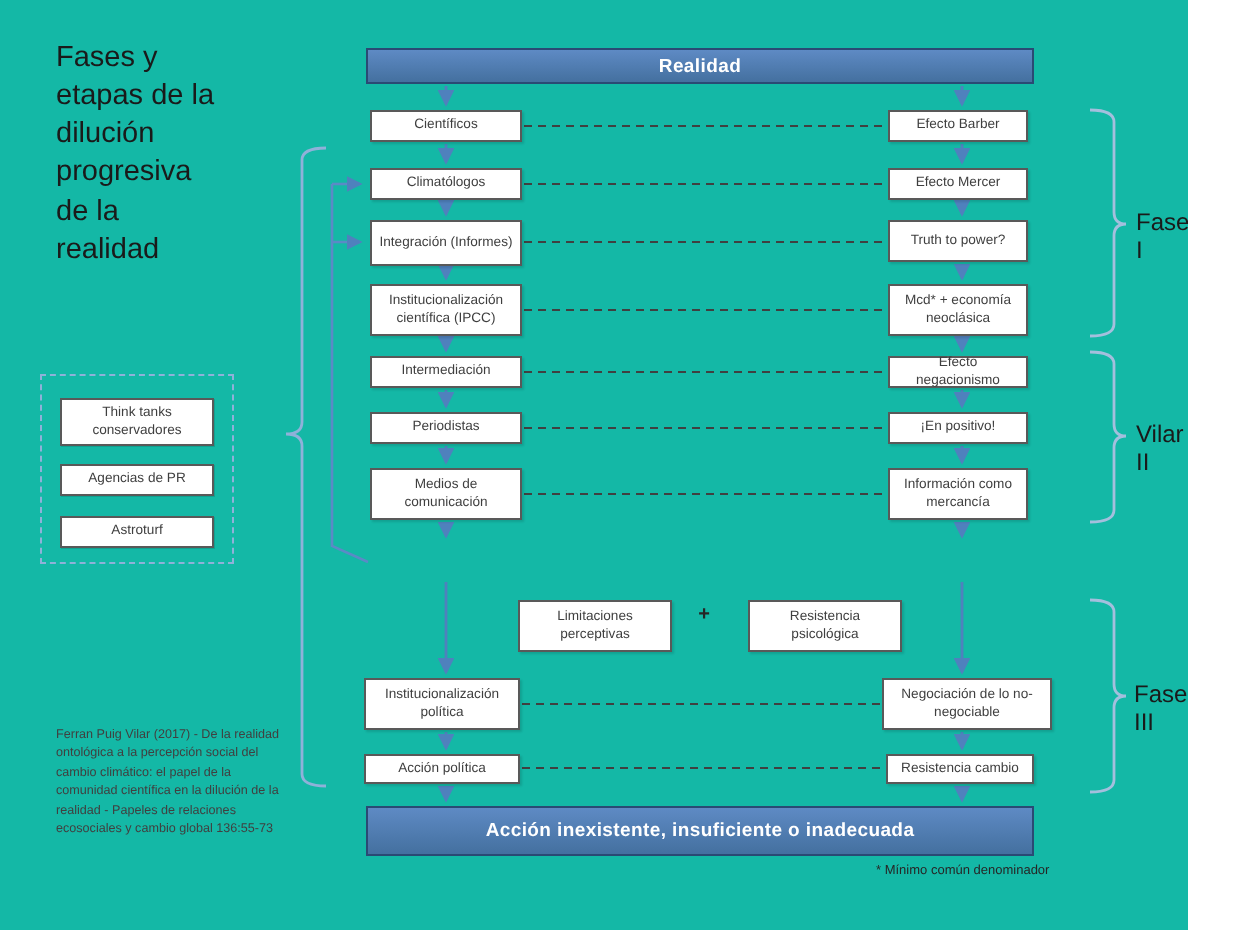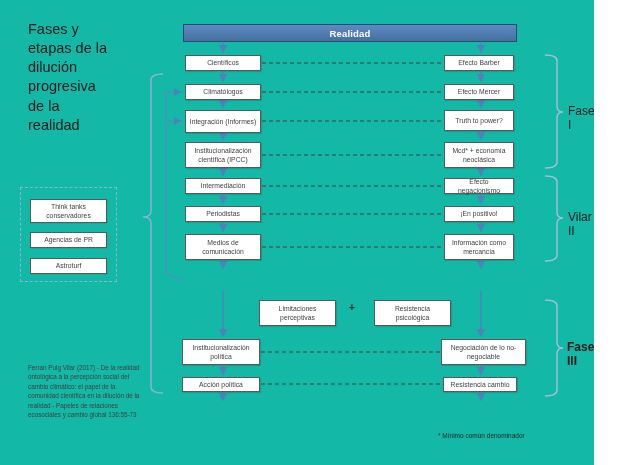--- a/index.html
+++ b/index.html
@@ -114,20 +114,21 @@
   <div class="page-title">Fases y
 etapas de la
 dilución
 progresiva
 de la
 realidad</div>
   <div class="citation">Ferran Puig Vilar (2017) - De la realidad ontológica a la percepción social del cambio climático: el papel de la comunidad científica en la dilución de la realidad - Papeles de relaciones ecosociales y cambio global 136:55-73</div>
   <div class="footnote">* Mínimo común denominador</div>
 
   <div class="banner banner-solid" style="left:183px;top:24px;width:334px;height:18px;">Realidad</div>
+  <div class="banner banner-solid" style="left:183px;top:403px;width:334px;height:25px;">Acción inexistente, insuficiente o inadecuada</div>
 
   <div class="node" style="left:185px;top:55px;width:76px;height:16px;">Científicos</div>
   <div class="node" style="left:185px;top:84px;width:76px;height:16px;">Climatólogos</div>
   <div class="node" style="left:185px;top:110px;width:76px;height:23px;">Integración (Informes)</div>
   <div class="node" style="left:185px;top:142px;width:76px;height:26px;">Institucionalización científica (IPCC)</div>
   <div class="node" style="left:185px;top:178px;width:76px;height:16px;">Intermediación</div>
   <div class="node" style="left:185px;top:206px;width:76px;height:16px;">Periodistas</div>
   <div class="node" style="left:185px;top:234px;width:76px;height:26px;">Medios de comunicación</div>
 
   <div class="node" style="left:444px;top:55px;width:70px;height:16px;">Efecto Barber</div>
@@ -148,15 +149,15 @@
   <div class="node" style="left:443px;top:377px;width:74px;height:15px;">Resistencia cambio</div>
 
   <div class="influencers">
     <div class="node" style="left:9px;top:11px;width:77px;height:24px;">Think tanks conservadores</div>
     <div class="node" style="left:9px;top:44px;width:77px;height:16px;">Agencias de PR</div>
     <div class="node" style="left:9px;top:70px;width:77px;height:16px;">Astroturf</div>
   </div>
 
   <div class="phase-label" style="left:568px;top:104px;">Fase I</div>
   <div class="phase-label" style="left:568px;top:210px;">Vilar II</div>
-  <div class="phase-label" style="left:567px;top:340px;font-weight:bold;">Fase III</div>
+  <div class="phase-label" style="left:567px;top:340px;">Fase III</div>
 
 </div>
 
 </body></html>

